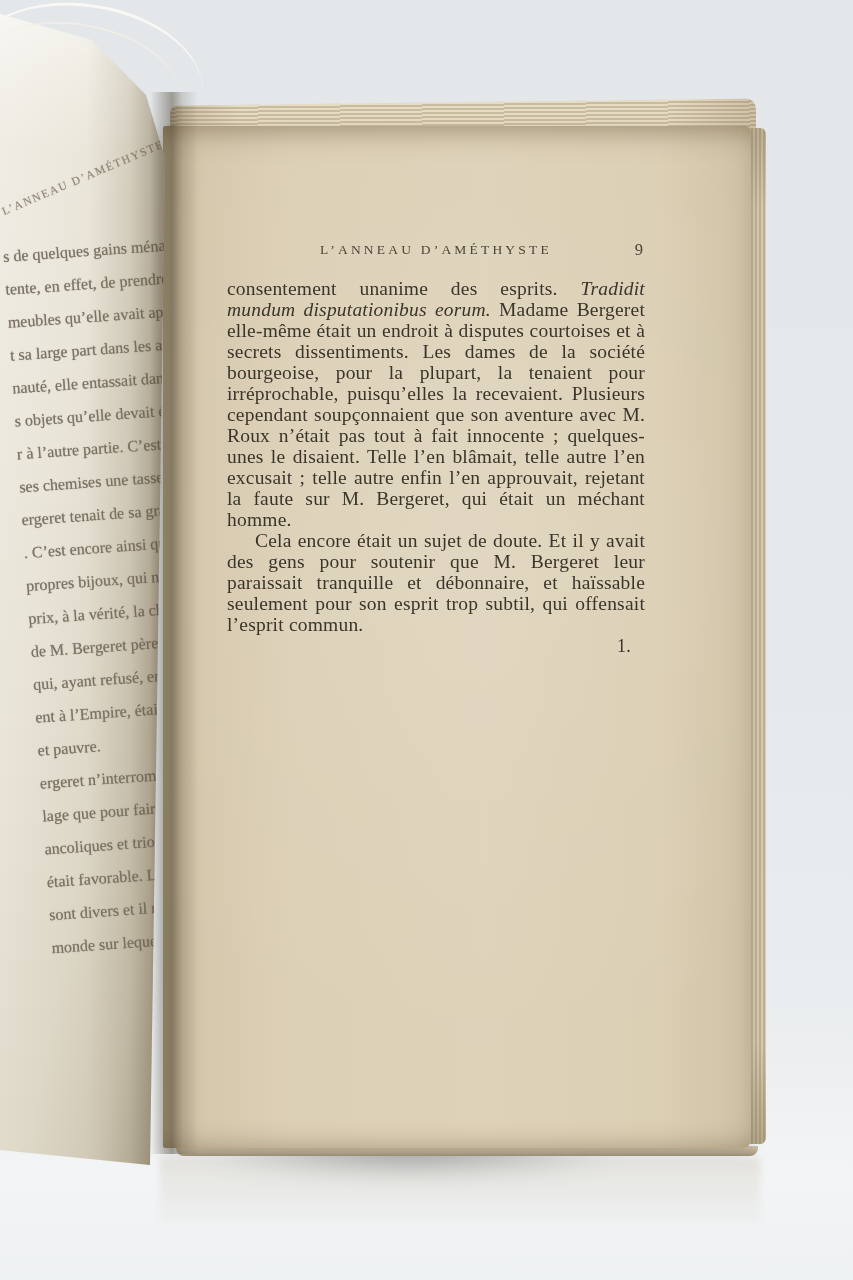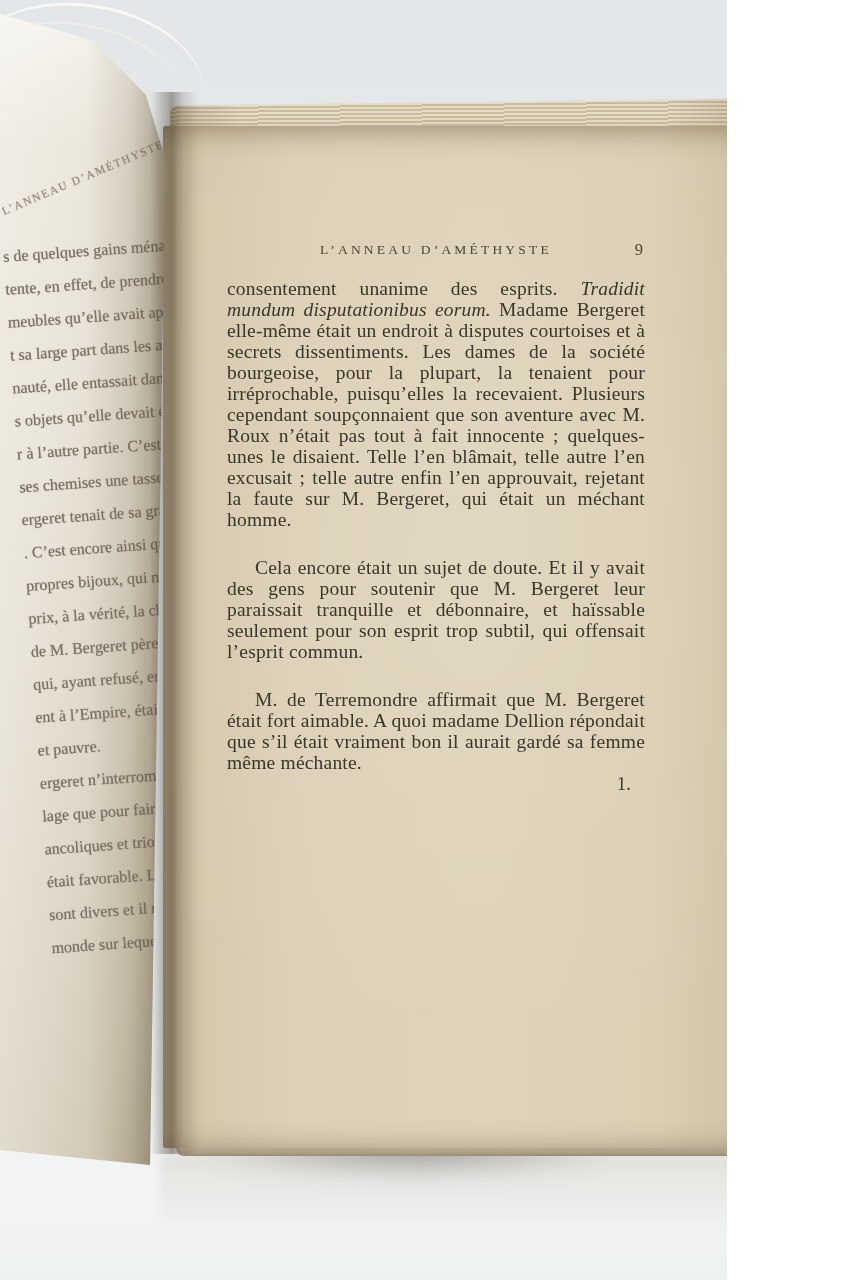--- a/index.html
+++ b/index.html
@@ -5,21 +5,21 @@
   html, body {
     margin: 0;
     padding: 0;
     width: 853px;
     height: 1280px;
     overflow: hidden;
     font-family: "Liberation Serif", "DejaVu Serif", serif;
   }
   .photo {
     position: relative;
-    width: 727px;
+    width: 853px;
     height: 1280px;
     background: linear-gradient(180deg, #e3e7ea 0%, #e5e9eb 55%, #eaedef 78%, #f2f4f5 92%, #eef1f2 100%);
     overflow: hidden;
   }
 
   
   .book-shadow {
     position: absolute;
     left: 120px; top: 1118px;
     width: 580px; height: 70px;
@@ -96,21 +96,21 @@
     position: absolute;
     left: 64px; top: 152px;
     width: 418px;
     font-size: 19.5px;
     line-height: 21px;
     text-align: justify;
     color: #3a352b;
     letter-spacing: 0.2px;
   }
   .rp-body p { margin: 0; }
-  .rp-body p.indent { text-indent: 28px; margin-top: 27px; }
+  .rp-body p.indent { text-indent: 28px; }
   .rp-sig {
     text-align: right;
     padding-right: 14px;
     font-size: 18px;
     margin-top: 1px;
   }
 
   
   .left-page {
     position: absolute;
@@ -194,21 +194,20 @@
   <div class="bottom-edges"></div>
 
   <div class="right-page">
     <div class="rp-header">
       <span>L’ANNEAU D’AMÉTHYSTE</span>
       <span class="rp-num">9</span>
     </div>
     <div class="rp-body">
       <p><span>consentement unanime des esprits. </span><i>Tradidit mundum disputationibus eorum.</i><span> Madame Bergeret elle-même était un endroit à disputes courtoises et à secrets dissentiments. Les dames de la société bourgeoise, pour la plupart, la tenaient pour irréprochable, puisqu’elles la recevaient. Plusieurs cependant soupçonnaient que son aventure avec M. Roux n’était pas tout à fait innocente ; quelques-unes le disaient. Telle l’en blâmait, telle autre l’en excusait ; telle autre enfin l’en approuvait, rejetant la faute sur M. Bergeret, qui était un méchant homme.</span></p>
       <p class="indent">Cela encore était un sujet de doute. Et il y avait des gens pour soutenir que M. Bergeret leur paraissait tranquille et débonnaire, et haïssable seulement pour son esprit trop subtil, qui offensait l’esprit commun.</p>
-      <p class="indent">M. de Terremondre affirmait que M. Bergeret était fort aimable. A quoi madame Dellion répondait que s’il était vraiment bon il aurait gardé sa femme même méchante.</p>
       <div class="rp-sig">1.</div>
     </div>
   </div>
 
   <div class="left-page">
     <div class="lp-header">L’ANNEAU D’AMÉTHYSTE</div>
     <div class="lp-text">
         <div class="lp-line">s de quelques gains ména</div>
         <div class="lp-line">tente, en effet, de prendre s</div>
         <div class="lp-line">meubles qu’elle avait appor</div>

